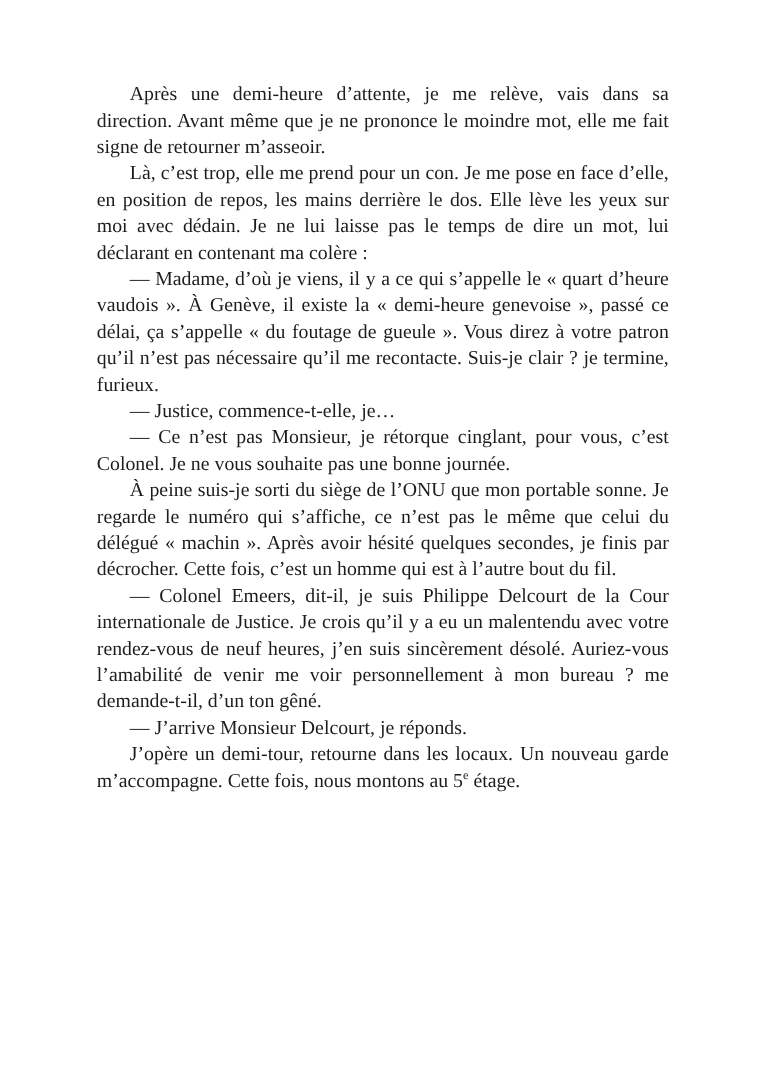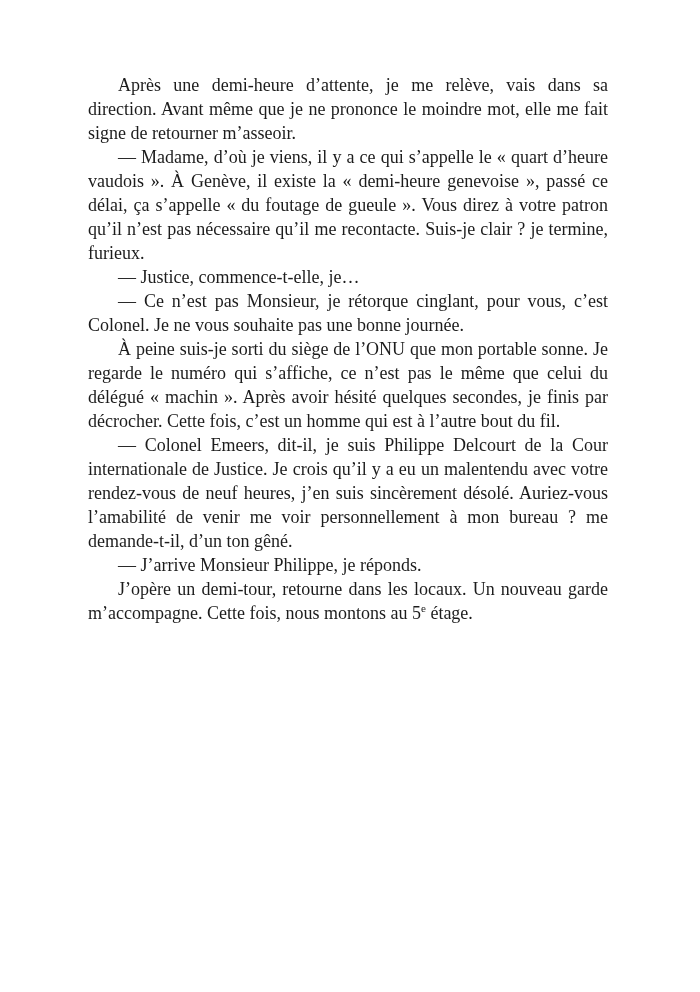--- a/index.html
+++ b/index.html
@@ -53,35 +53,36 @@
 </style>
 </head>
 <body>
 
 <div class="page">
 
   <div class="text-block">
 
     <div class="group">
       <p>Après une demi-heure d’attente, je me relève, vais dans sa direction. Avant même que je ne prononce le moindre mot, elle me fait signe de retourner m’asseoir.</p>
+      <p>Là, c’est trop, elle me prend pour un con. Je me pose en face d’elle, en position de repos, les mains derrière le dos. Elle lève les yeux sur moi avec dédain. Je ne lui laisse pas le temps de dire un mot, lui déclarant en contenant ma colère&nbsp;:</p>
     </div>
 
     <div class="group">
       <p>— Madame, d’où je viens, il y a ce qui s’appelle le «&nbsp;quart d’heure vaudois&nbsp;». À Genève, il existe la «&nbsp;demi-heure genevoise&nbsp;», passé ce délai, ça s’appelle «&nbsp;du foutage de gueule&nbsp;». Vous direz à votre patron qu’il n’est pas nécessaire qu’il me recontacte. Suis-je clair&nbsp;? je termine, furieux.</p>
       <p>— Justice, commence-t-elle, je…</p>
       <p>— Ce n’est pas Monsieur, je rétorque cinglant, pour vous, c’est Colonel. Je ne vous souhaite pas une bonne journée.</p>
     </div>
 
     <div class="group">
       <p>À peine suis-je sorti du siège de l’ONU que mon portable sonne. Je regarde le numéro qui s’affiche, ce n’est pas le même que celui du délégué «&nbsp;machin&nbsp;». Après avoir hésité quelques secondes, je finis par décrocher. Cette fois, c’est un homme qui est à l’autre bout du fil.</p>
     </div>
 
     <div class="group">
       <p>— Colonel Emeers, dit-il, je suis Philippe Delcourt de la Cour internationale de Justice. Je crois qu’il y a eu un malentendu avec votre rendez-vous de neuf heures, j’en suis sincèrement désolé. Auriez-vous l’amabilité de venir me voir personnellement à mon bureau&nbsp;? me demande-t-il, d’un ton gêné.</p>
-      <p>— J’arrive Monsieur Philippe, je réponds.</p>
+      <p>— J’arrive Monsieur Delcourt, je réponds.</p>
     </div>
 
     <div class="group">
       <p><span>J’opère un demi-tour, retourne dans les locaux. Un nouveau garde m’accompagne. Cette fois, nous montons au 5</span><sup class="ordinal">e</sup><span> étage.</span></p>
     </div>
 
   </div>
 
   <div class="page-number">15</div>
 

